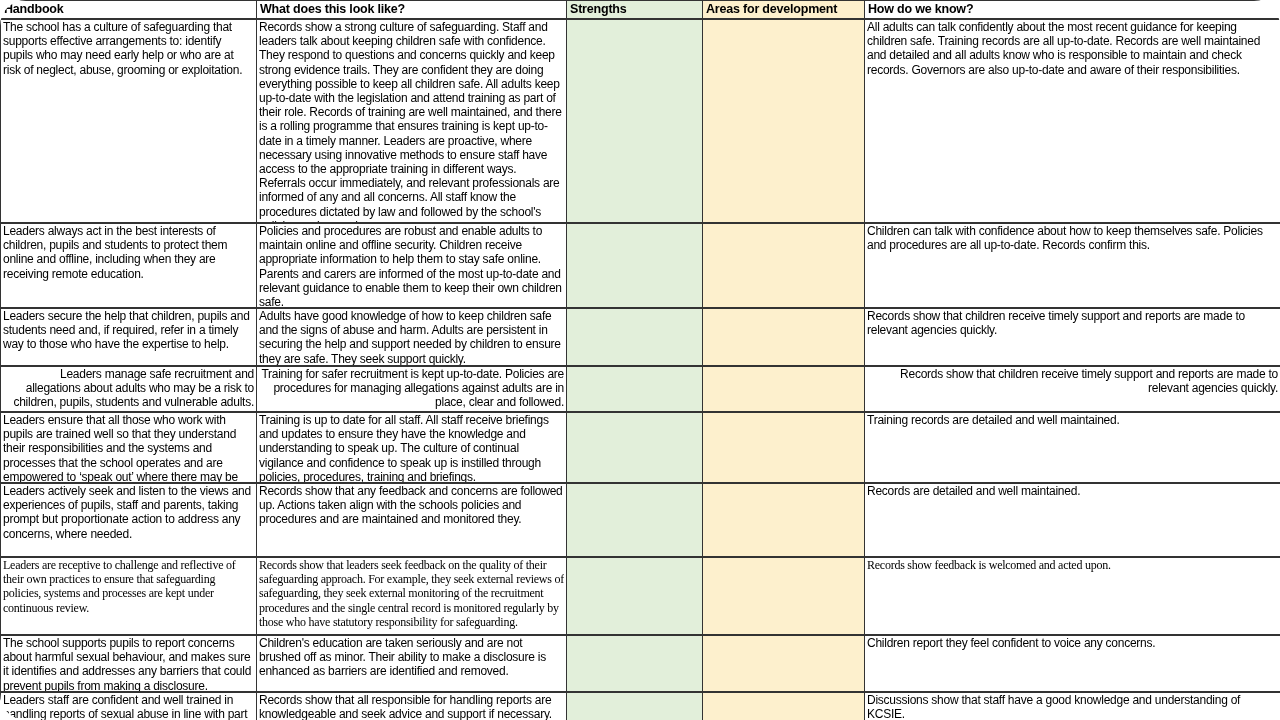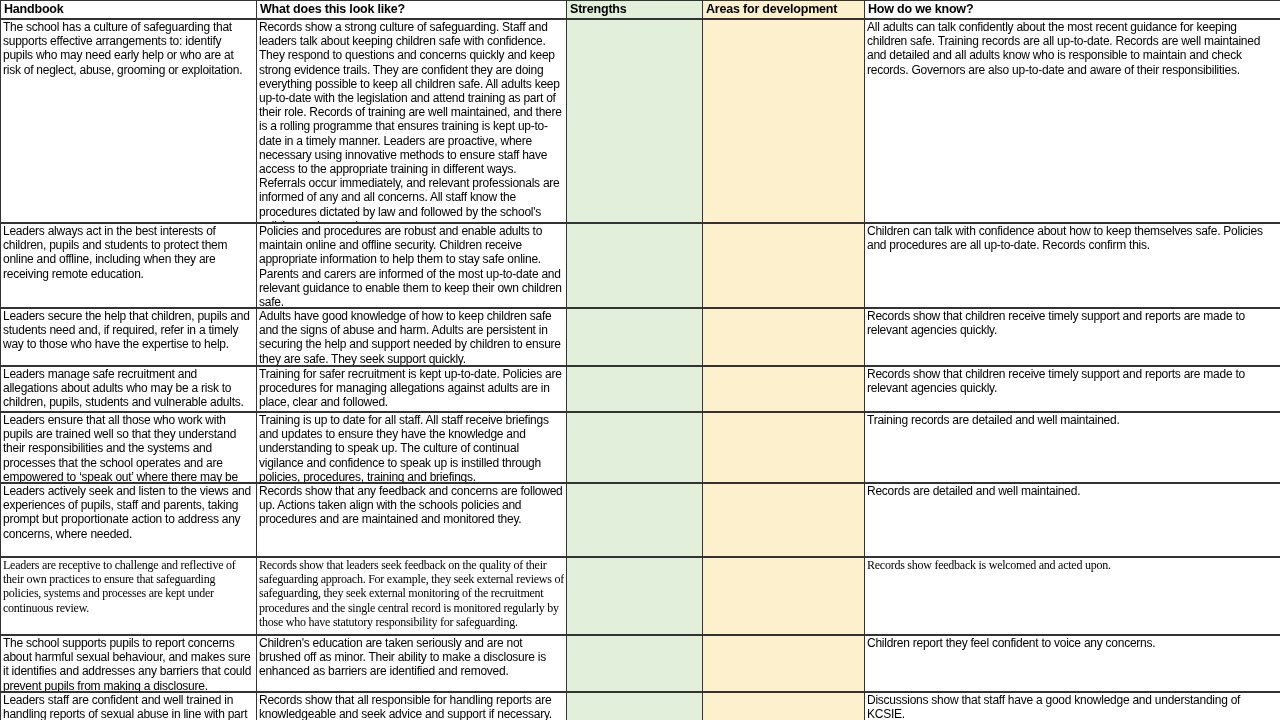--- a/index.html
+++ b/index.html
@@ -4,20 +4,21 @@
 <style>
   * { box-sizing: border-box; }
   html, body { margin: 0; padding: 0; background: #ffffff; }
   .page {
     width: 1280px;
     height: 720px;
     overflow: hidden;
     background: #ffffff;
     font-family: "Liberation Sans", sans-serif;
     color: #000000;
+    border-radius: 26px;
   }
   table.grid {
     border-collapse: collapse;
     table-layout: fixed;
     width: 1280px;
     margin-left: 0px;
   }
   col.c-handbook  { width: 256px; }
   col.c-what      { width: 310px; }
   col.c-strengths { width: 136px; }
@@ -48,21 +49,21 @@
   .cw { overflow: hidden; width: 100%; }
 
   
   .bg-strengths { background: var(--strengths-bg, #e2efda); }
   .bg-areas     { background: var(--areas-bg, #fdf0cd); }
 
   
   tbody tr:nth-child(1) { height: 204px; } tbody tr:nth-child(1) .cw { max-height: 202px; }
   tbody tr:nth-child(2) { height: 76px;  } tbody tr:nth-child(2) .cw { max-height: 83px; }
   tbody tr:nth-child(3) { height: 58px; padding-left: 24px;  } tbody tr:nth-child(3) .cw { max-height: 56px; }
-  tbody tr:nth-child(4) { height: 46px;  } tbody tr:nth-child(4) .cw { max-height: 44px; }
+  tbody tr:nth-child(4) { height: 46px;  } tbody tr:nth-child(4) .cw { max-height: 44px; text-align: right; }
   tbody tr:nth-child(5) { height: 71px;  } tbody tr:nth-child(5) .cw { max-height: 69px; }
   tbody tr:nth-child(6) { height: 74px;  } tbody tr:nth-child(6) .cw { max-height: 57px; }
   tbody tr:nth-child(7) { height: 78px; font-family: Liberation Serif, serif;  } tbody tr:nth-child(7) .cw { max-height: 84px; }
   tbody tr:nth-child(8) { height: 57px;  } tbody tr:nth-child(8) .cw { max-height: 55px; }
   tbody tr:nth-child(9) { height: 90px;  } tbody tr:nth-child(9) .cw { max-height: 200px; }
 </style>
 </head>
 <body>
 
 <div class="page">

